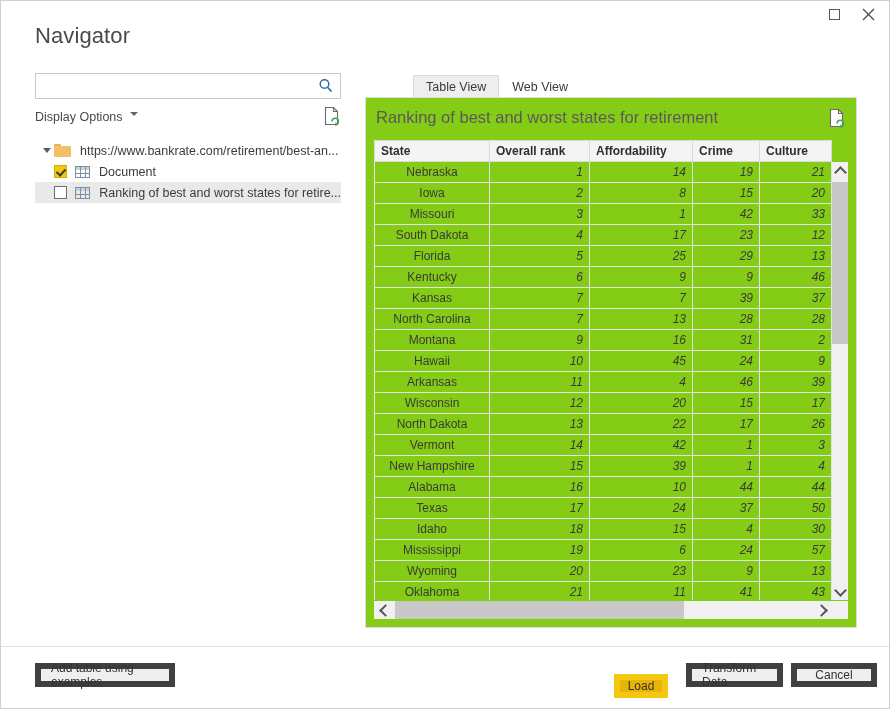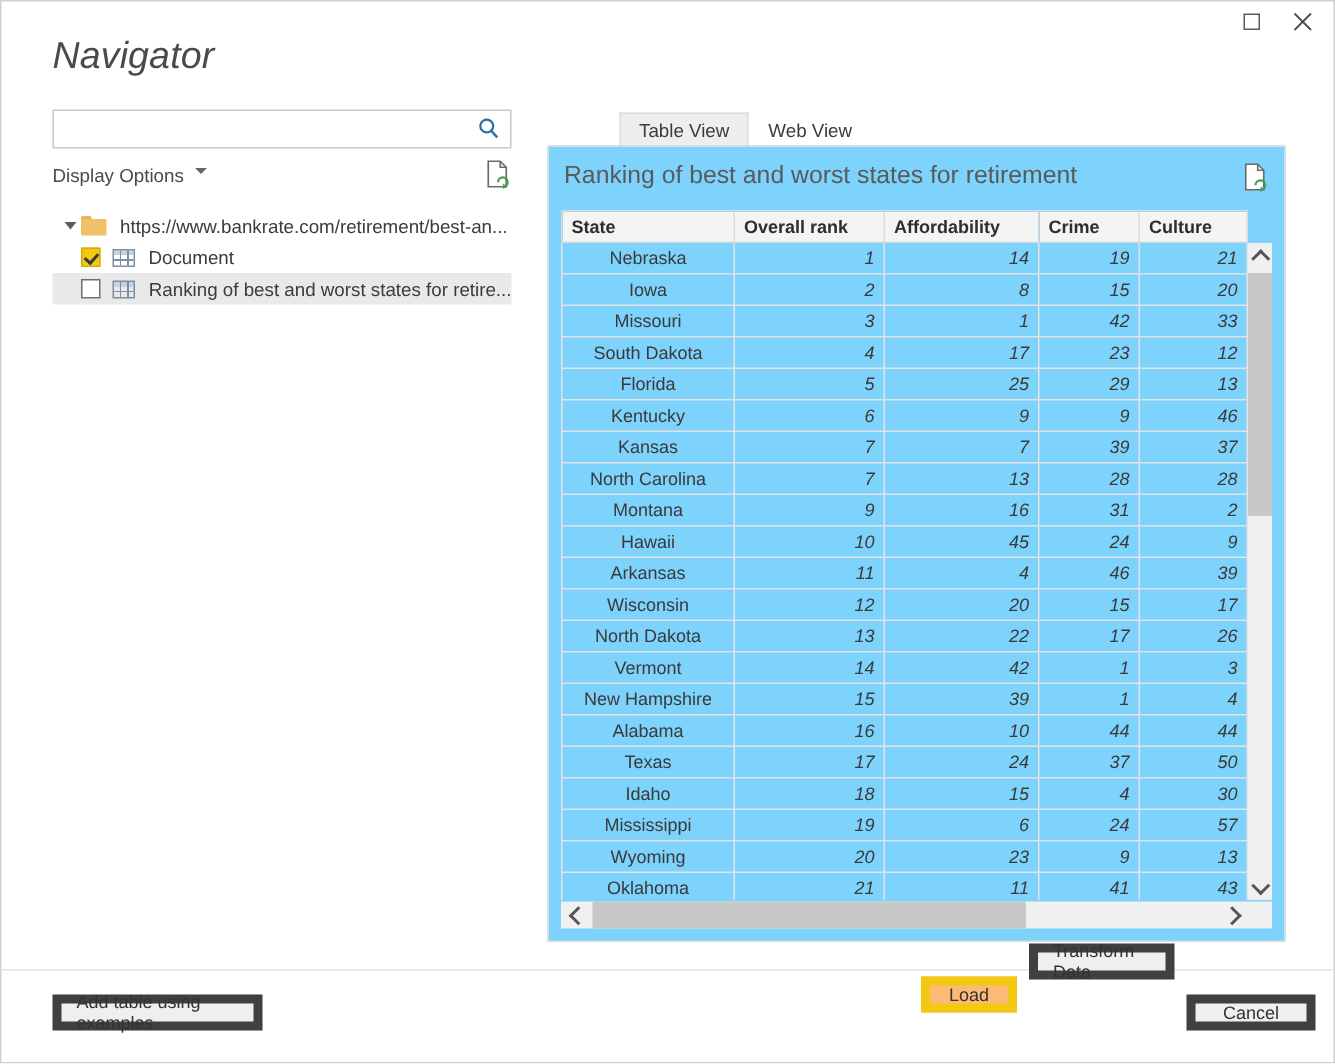--- a/index.html
+++ b/index.html
@@ -42,25 +42,24 @@
   .sq {
     width: 11px; height: 11px;
     border: 1px solid #5a5a5a;
     box-sizing: border-box;
   }
 
   #app-title {
     position: absolute;
     left: 34px;
     top: 22px;
-    font-size: 25px;
+    font-size: 22px;
     font-weight: 400;
     color: #4a4a4a;
     letter-spacing: 0.1px;
-    font-style: italic;
   }
 
   
   #left-pane {
     position: absolute;
     left: 34px;
     top: 72px;
     width: 306px;
   }
   #search-row {
@@ -227,21 +226,21 @@
     box-sizing: border-box;
     height: 23px;
   }
   .tab.active {
     background: #eeeeee;
     border-color: #dcdcdc;
     margin-left: 48px;
   }
   #preview-box {
     border: 1px solid #dcdcdc;
-    background: #7dd3fc;
+    background: #84cc16;
     height: 531px;
     box-sizing: border-box;
     position: relative;
     margin-top: -1px;
   }
   #preview-title {
     position: absolute;
     left: 10px;
     top: 10px;
     font-size: 16.5px;
@@ -400,25 +399,25 @@
     font-size: 12px;
     color: #333;
     cursor: default;
     display: flex;
     align-items: center;
     justify-content: center;
     padding: 0 10px;
   }
   #btn-add-table { left: 34px; top: 662px; width: 140px; }
   #btn-load {
-    left: 613px; top: 650px; width: 64px;
-    background: #fdba74;
+    left: 613px; top: 673px; width: 54px;
+    background: #eab308;
     border-color: #f2c811;
   }
-  #btn-transform { left: 685px; top: 628px; width: 97px; }
+  #btn-transform { left: 685px; top: 662px; width: 97px; }
   #btn-cancel { left: 790px; top: 662px; width: 86px; }
 </style>
 </head>
 <body>
 
 <div id="window">
 
   <div id="titlebar">
     <div class="wbtn" id="btn-max">
       <span class="sq"></span>

